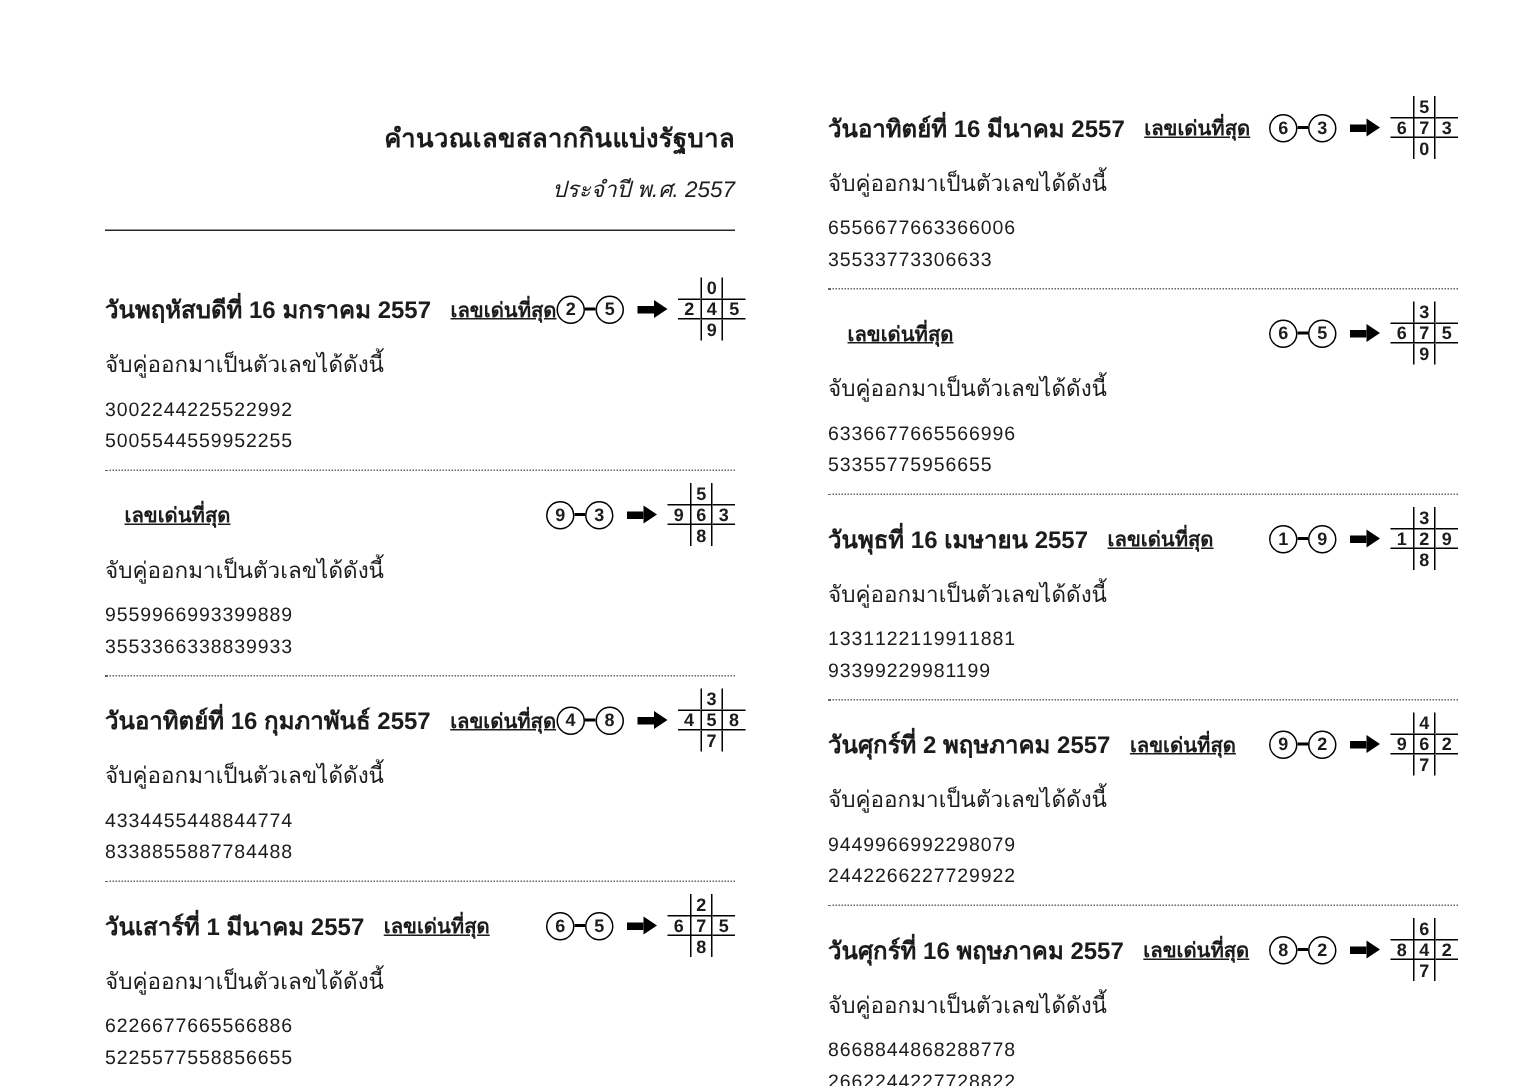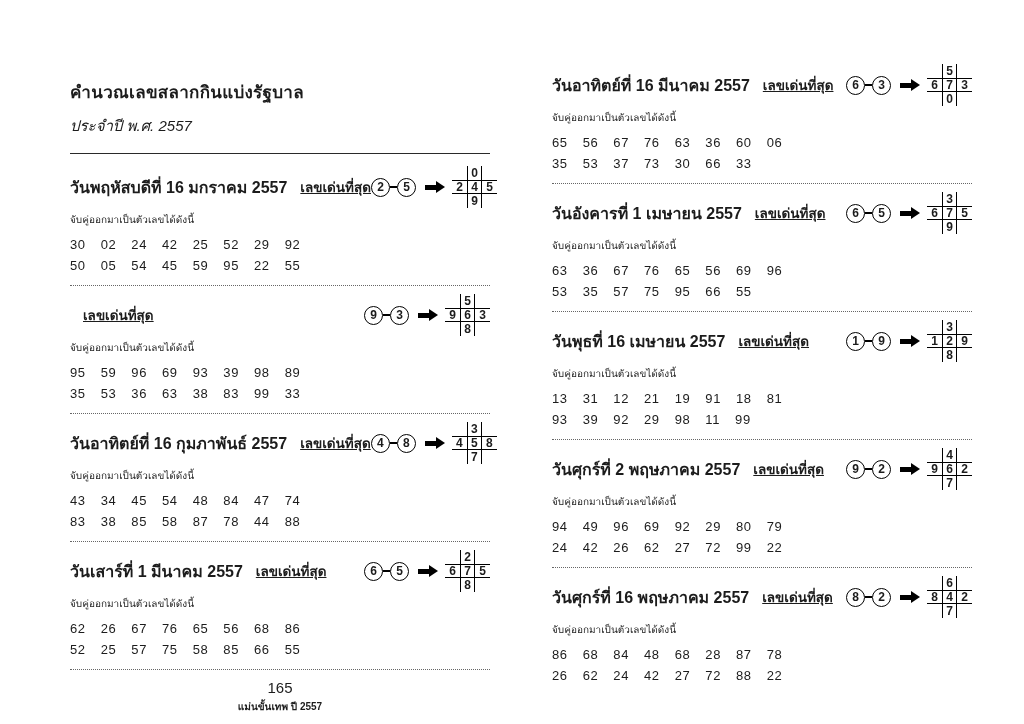--- a/index.html
+++ b/index.html
@@ -9,21 +9,21 @@
     font-family:"Liberation Sans", sans-serif;
     color:#1c1c1c;
     position:relative;
     overflow:hidden;
   }
   .sheet { position:absolute; inset:0; background:#fff; }
   .page { position:absolute; width:420px; }
   #left-page  { left:70px;  top:78px; }
   #right-page { left:552px; top:56px; }
 
-  .page-header { text-align:left; margin-bottom:4px; }
+  .page-header { text-align:right; margin-bottom:23px; }
   .title1 { font-size:17px; font-weight:bold; letter-spacing:0.3px; }
   .title2 { font-size:15px; font-weight:normal; font-style:italic; margin-top:9px; }
   .title-rule { border-top:1.4px solid #2a2a2a; margin-top:15px; }
 
   .section { padding:7px 0 5px; }
   .sep { border-top:1px dotted #666; height:0; margin:4px 0 0; }
 
   .head-row { display:flex; align-items:center; min-height:44px; }
   .date { font-size:16px; font-weight:bold; white-space:nowrap; }
   .best { font-size:13.5px; font-weight:bold; text-decoration:underline; margin-left:13px; white-space:nowrap;text-align:center; }
@@ -40,22 +40,22 @@
   .arrow-head { width:0; height:0; border-left:9px solid #000;
                 border-top:6.5px solid transparent; border-bottom:6.5px solid transparent; }
 
   .grid { display:grid; grid-template-columns:repeat(3,15px); grid-auto-rows:14px; flex:none; }
   .gcell { display:flex; align-items:center; justify-content:center;
            font-size:12px; font-weight:bold; line-height:1; }
   .gcell.vert { border-left:1.3px solid #000; border-right:1.3px solid #000; }
   .gcell.horz { border-top:1.3px solid #000;  border-bottom:1.3px solid #000; }
   .gcell.both { border:1.3px solid #000; }
 
-  .pairs-label { font-size:10px; margin:3px 0 7px; }
-  .num-row { display:flex; gap:15px; font-size:13px; line-height:21px; letter-spacing:0.6px; }
+  .pairs-label { font-size:15px; margin:3px 0 7px; }
+  .num-row { display:flex; font-size:13px; line-height:21px; letter-spacing:0.6px; }
   .num { flex:none; }
 
   .page-footer { text-align:center; margin-top:9px; }
   .pn { font-size:15px; }
   .bf { font-size:10px; font-weight:bold; margin-top:3px; }
 </style>
 </head>
 <body>
 
 <div class="sheet">
@@ -309,21 +309,20 @@
             <span class="num">37</span>
             <span class="num">73</span>
             <span class="num">30</span>
             <span class="num">66</span>
             <span class="num">33</span>
           </div>
         </div>
         <div class="sep"></div>
         <div class="section">
           <div class="head-row">
-            <span class="date">วันอังคารที่ 1 เมษายน 2557</span>
             <span class="best">เลขเด่นที่สุด</span>
             <span class="figure">
               <span class="circle">6</span>
               <span class="dash"></span>
               <span class="circle">5</span>
               <span class="arrow">
                 <span class="arrow-shaft"></span>
                 <span class="arrow-head"></span>
               </span>
               <span class="grid">

